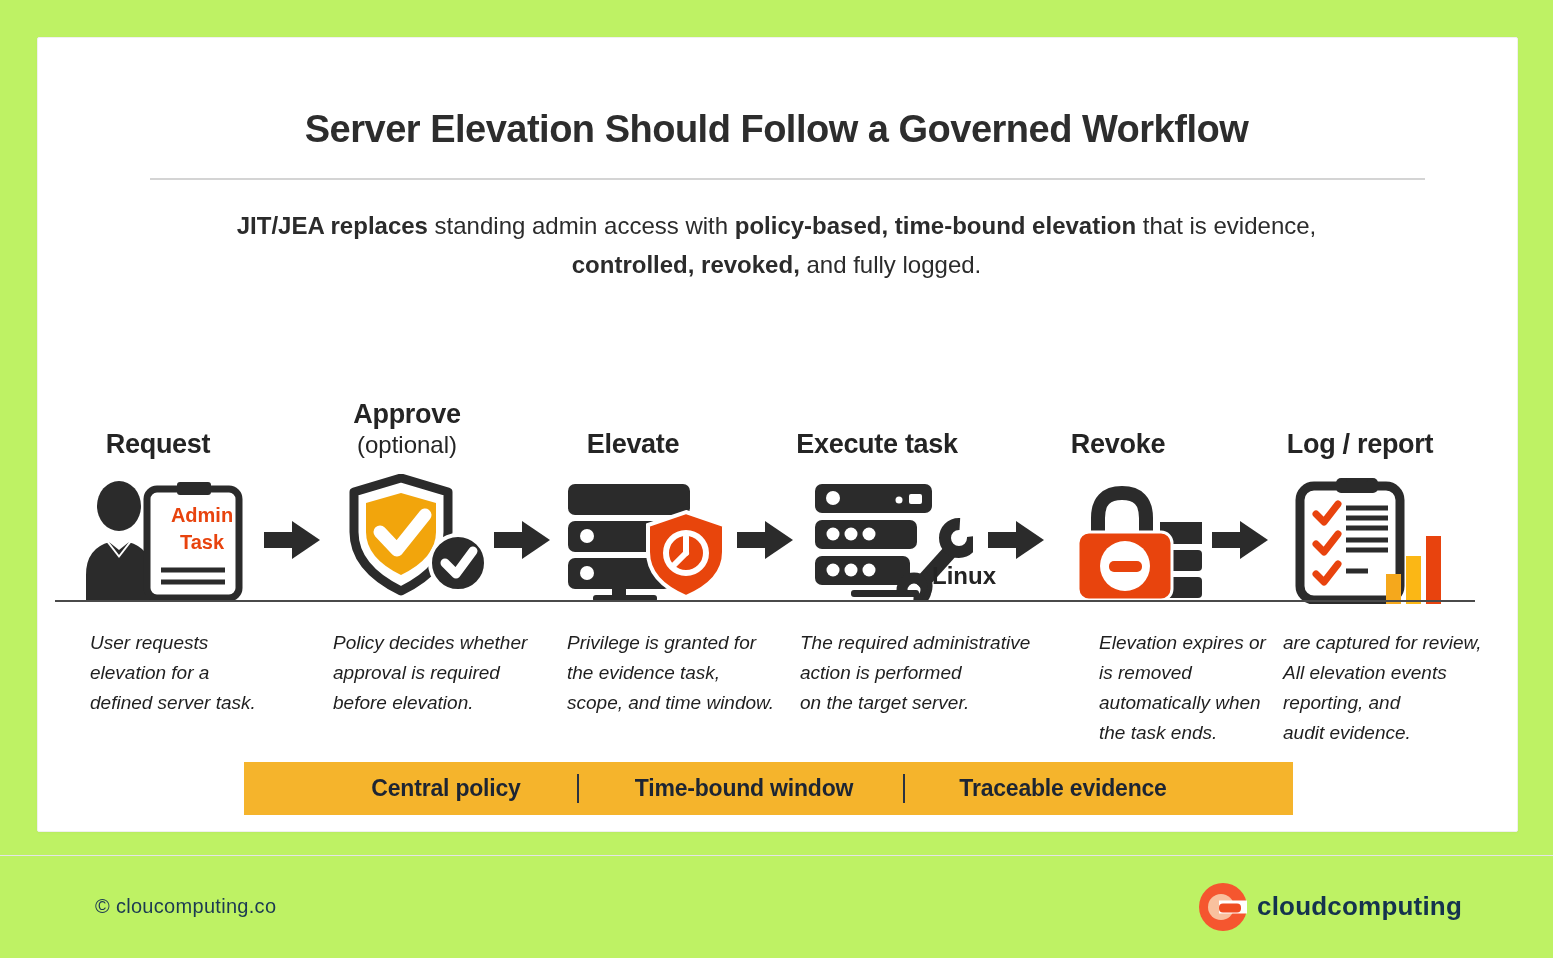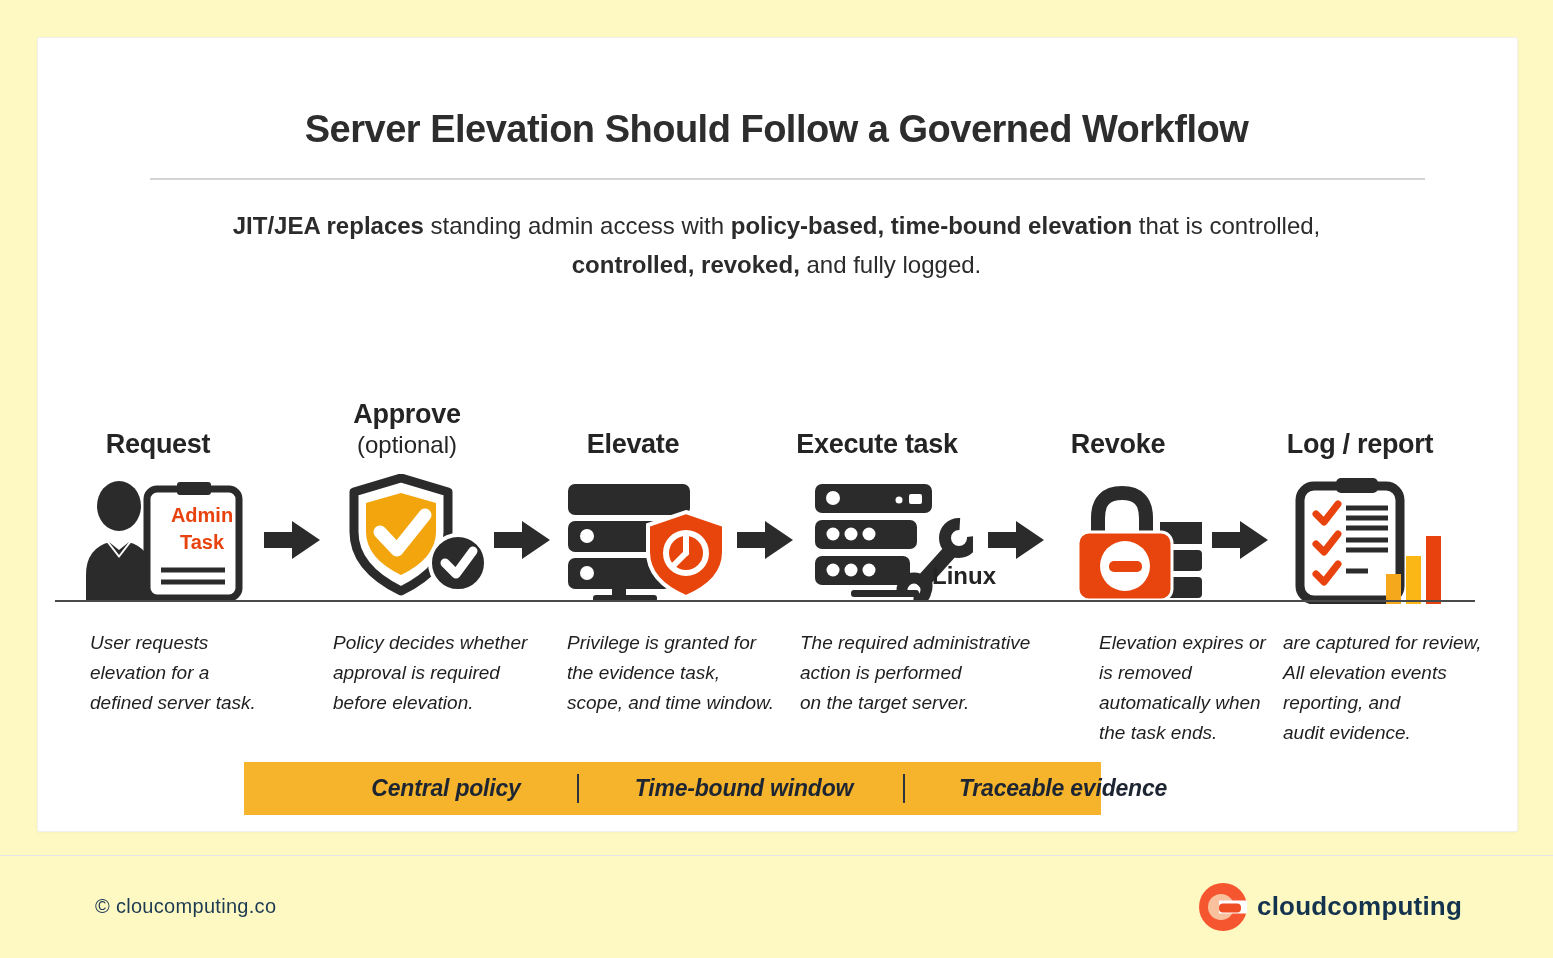--- a/index.html
+++ b/index.html
@@ -1,17 +1,17 @@
 <!DOCTYPE html>
 <html><head>
 <meta charset="utf-8">
 <style>
   html,body{margin:0;padding:0;background:#ffffff;}
   .canvas{
-    position:relative;width:1553px;height:958px;background:#fef9c3;
+    position:relative;width:1553px;height:958px;background:#bef264;
     font-family:"Liberation Sans",sans-serif;overflow:hidden;
   }
   .card{
     position:absolute;left:37px;top:37px;width:1479px;height:793px;
     background:#ffffff;border:1px solid #f0f0ef;border-radius:2px;
     box-shadow:0 1px 3px rgba(0,0,0,0.03);
   }
   .page-title{
     position:absolute;left:0;top:108px;width:1553px;text-align:center;
     font-size:38px;font-weight:700;color:#2d2d2d;letter-spacing:-0.5px;
@@ -43,21 +43,21 @@
   .steps-rule{
     position:absolute;left:55px;top:600px;width:1420px;height:2px;background:#4a4a4a;
   }
   
   .desc{
     position:absolute;top:628px;font-style:italic;font-size:19px;color:#1f1f1f;line-height:30px;
   }
   .desc div{white-space:nowrap;}
   
   .banner{
-    position:absolute;left:244px;top:762px;width:857px;height:53px;background:#f5b42c;font-style:italic;
+    position:absolute;left:244px;top:762px;width:1049px;height:53px;background:#f5b42c;
   }
   .banner-item{
     position:absolute;top:0;height:53px;line-height:53px;transform:translateX(-50%);
     font-size:23px;font-weight:700;color:#1d2533;white-space:nowrap;letter-spacing:-0.2px;
   }
   .banner-sep{
     position:absolute;top:12px;width:2px;height:29px;background:#2b3240;
   }
   
   .footer-rule{
@@ -75,21 +75,21 @@
 </head>
 <body>
 
 <div class="canvas">
   <div class="card"></div>
 
   <div class="page-title">Server Elevation Should Follow a Governed Workflow</div>
   <div class="title-rule"></div>
 
   <div class="subtitle">
-    <div><span class="b">JIT/JEA replaces</span><span> standing admin access with </span><span class="b">policy-based, time-bound elevation</span><span> that is controlled,</span></div>
+    <div><span class="b">JIT/JEA replaces</span><span> standing admin access with </span><span class="b">policy-based, time-bound elevation</span><span> that is evidence,</span></div>
     <div><span class="b">controlled,</span><span class="b"> revoked,</span><span> and fully logged.</span></div>
   </div>
 
   <div class="step-label" style="left:28px">
     <div class="main">Request</div>
   </div>
   <div class="step-label" style="left:277px">
     <div class="main">Approve</div>
     <div class="sub">(optional)</div>
   </div>

